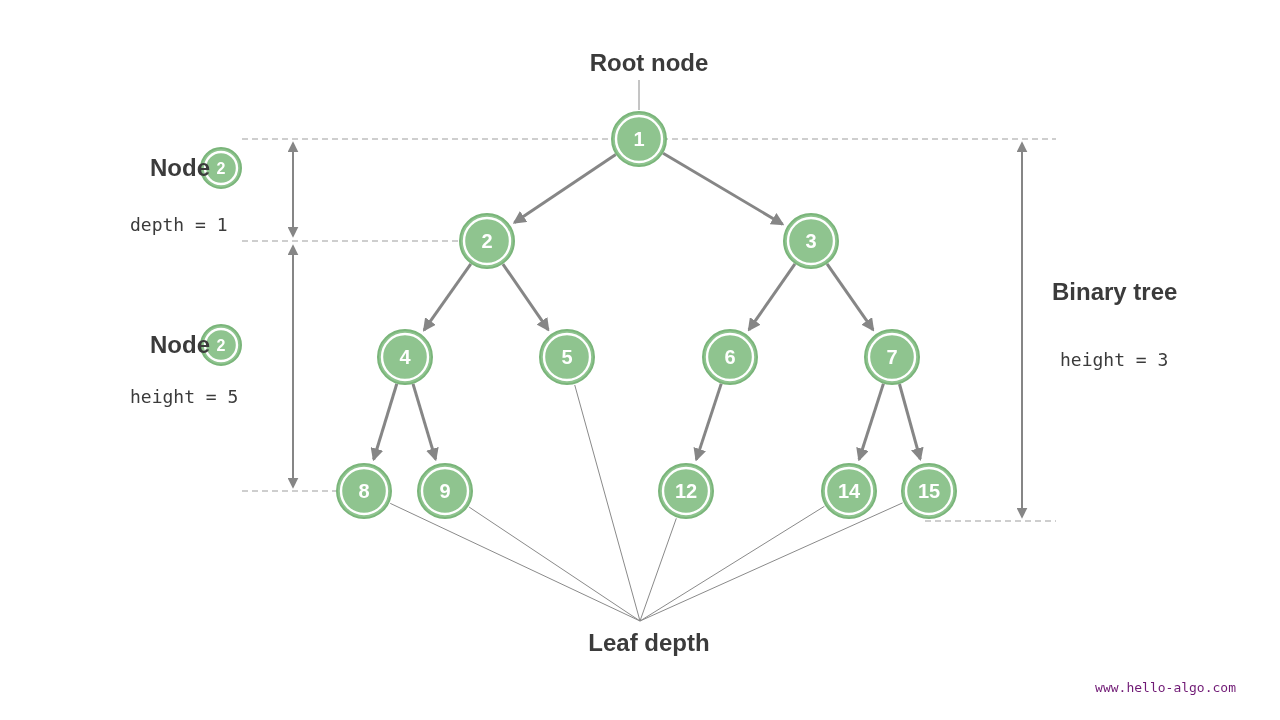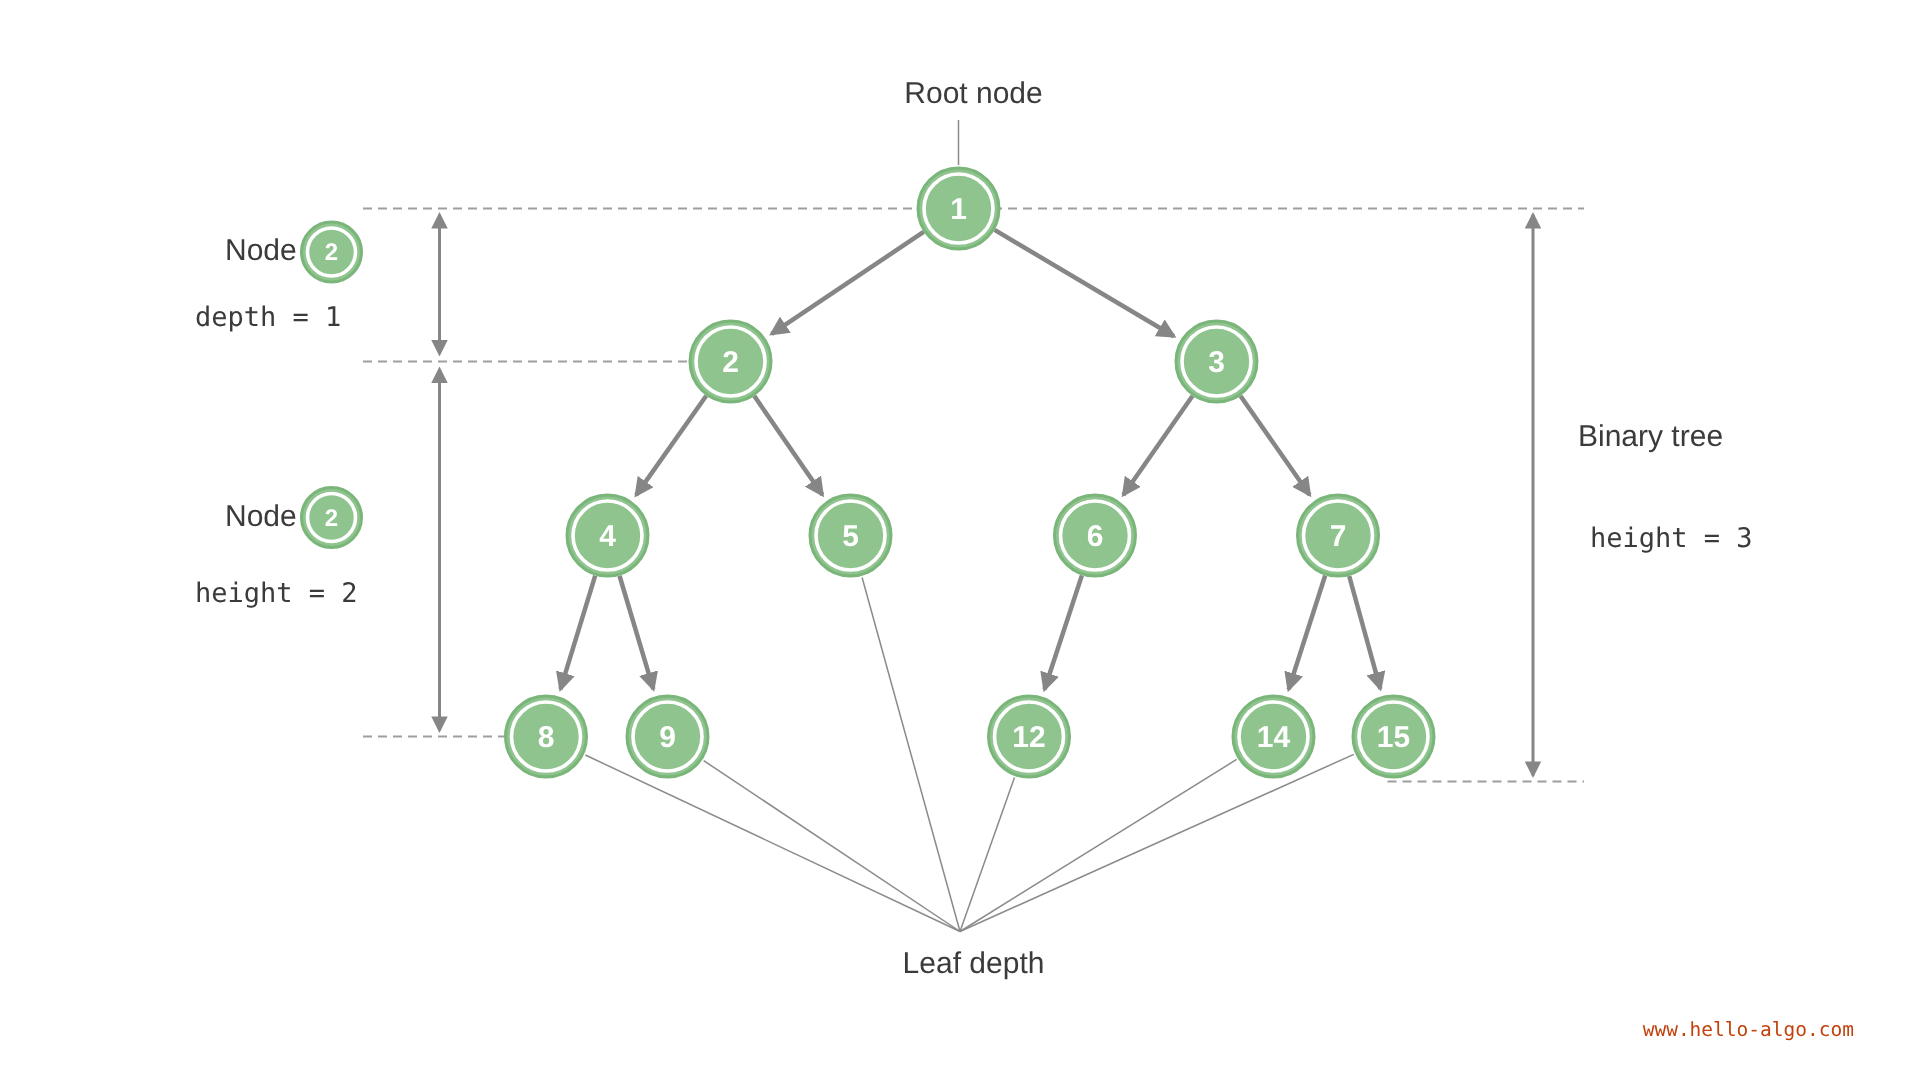--- a/index.html
+++ b/index.html
@@ -7,33 +7,33 @@
     position:relative;
     width:1280px;height:720px;
     background:#ffffff;
     overflow:hidden;
     font-family:"Liberation Sans",sans-serif;
   }
   .canvas svg{position:absolute;left:0;top:0;}
   .lbl{position:absolute;white-space:nowrap;}
   .lbl-bold{
     font-family:"Liberation Sans",sans-serif;
-    font-weight:400;font-size:20px;color:#3b3b3b;
+    font-weight:700;font-size:24px;color:#3b3b3b;
     transform:translate(0,-50%);
     padding-left:20px;
   }
   .lbl-mono{
     font-family:"DejaVu Sans Mono","Liberation Mono",monospace;
     font-size:18px;color:#3b3b3b;
     transform:translate(0,-50%);
   }
   .lbl-center{transform:translate(-50%,-50%);}
   .watermark{
     font-family:"DejaVu Sans Mono","Liberation Mono",monospace;
-    font-size:13px;color:#c2410c;
+    font-size:13px;color:#701a75;
     transform:translate(0,-50%);
   }
 </style>
 </head>
 <body>
 
 <div class="canvas">
 
   <svg width="1280" height="720" viewBox="0 0 1280 720">
       <defs>
@@ -140,24 +140,24 @@
         <text x="221" y="345" fill="#FFFFFF" font-family="&quot;Liberation Sans&quot;,sans-serif" font-size="16" font-weight="700" text-anchor="middle" dy="0.35em">2</text>
       </g>
     </svg>
 
   <div class="lbl lbl-bold lbl-center" style="left:639px;top:63px;">Root node</div>
 
   <div class="lbl lbl-bold lbl-center" style="left:639px;top:643px;">Leaf depth</div>
 
   <div class="lbl lbl-bold" style="left:130px;top:168px;">Node</div>
 
-  <div class="lbl lbl-mono" style="left:130px;top:212px;">depth = 1</div>
+  <div class="lbl lbl-mono" style="left:130px;top:224px;">depth = 1</div>
 
   <div class="lbl lbl-bold" style="left:130px;top:345px;">Node</div>
 
-  <div class="lbl lbl-mono" style="left:130px;top:396px;">height = 2</div>
+  <div class="lbl lbl-mono" style="left:130px;top:396px;">height = 5</div>
 
   <div class="lbl lbl-bold" style="left:1032px;top:292px;">Binary tree</div>
 
   <div class="lbl lbl-mono" style="left:1060px;top:327px;margin-top:32px;">height = 3</div>
 
   <div class="lbl watermark" style="right:44px;top:687px;">www.hello-algo.com</div>
 </div>
 
 </body></html>

